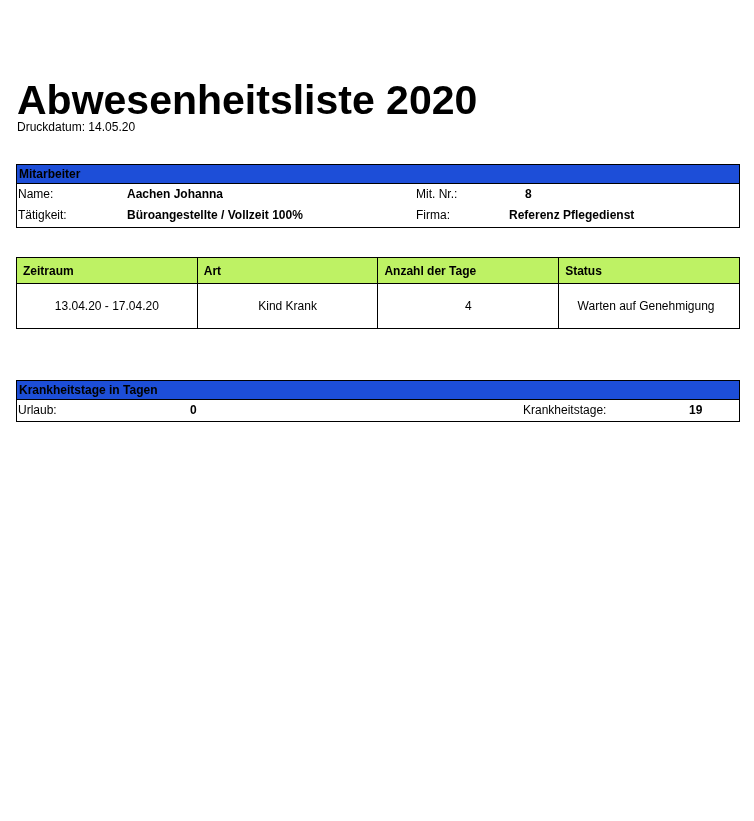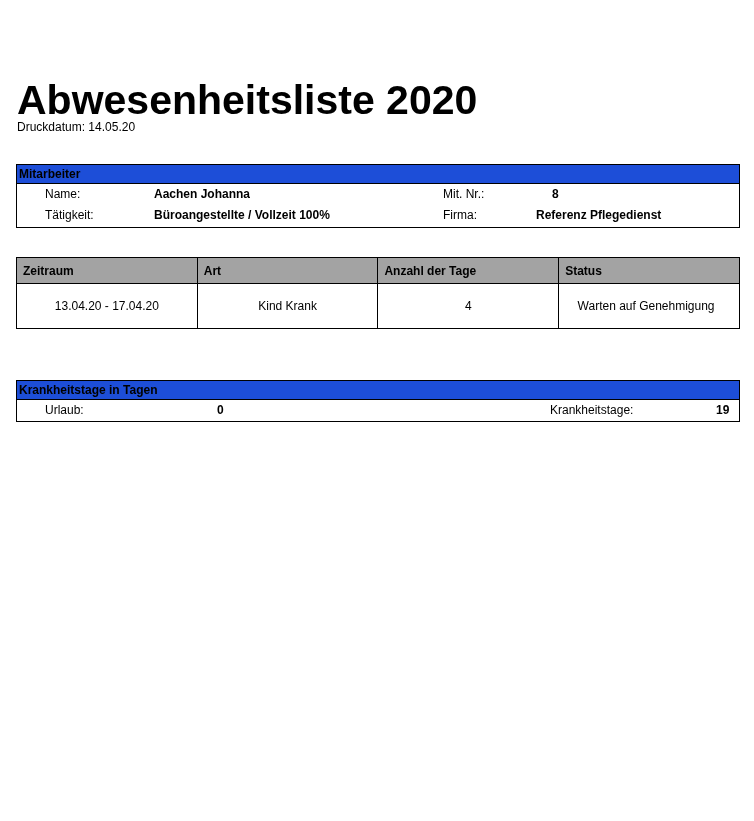--- a/index.html
+++ b/index.html
@@ -2,30 +2,30 @@
 <html><head>
 <meta charset="utf-8">
 <style>
   html, body { margin: 0; padding: 0; background: #ffffff; }
   body { width: 754px; height: 821px; position: relative; font-family: "Liberation Sans", sans-serif; color: #000; }
   .title { position: absolute; left: 17px; top: 82px; font-size: 41px; font-weight: bold; margin: 0; line-height: 36px; }
   .subtitle { position: absolute; left: 17px; top: 120px; font-size: 12px; line-height: 15px; }
 
   .box { position: absolute; left: 16px; width: 722px; border: 1px solid #000; }
   .box-header { background: #1d4ed8; border-bottom: 1px solid #000; font-size: 12px; font-weight: bold; height: 18px; line-height: 18px; padding-left: 2px; }
-  .row { position: relative; height: 21px; font-size: 12px; line-height: 21px; margin-left: 27px; }
+  .row { position: relative; height: 21px; font-size: 12px; line-height: 21px; }
   .row span { position: absolute; top: 0; }
   .bold { font-weight: bold; }
 
   #mitarbeiter { top: 164px; height: 62px; }
   #summary { top: 380px; height: 40px; }
   #summary .row { height: 28px; line-height: 20px; }
 
   table.absence { position: absolute; left: 16px; top: 257px; width: 724px; border-collapse: collapse; font-size: 12px; }
-  table.absence th { background: #a3a3a3; border: 1px solid #000; height: 25px; text-align: left; padding: 0 0 0 6px; font-weight: bold; }
+  table.absence th { background: #bef264; border: 1px solid #000; height: 25px; text-align: left; padding: 0 0 0 6px; font-weight: bold; }
   table.absence td { border: 1px solid #000; height: 28px; text-align: center; padding: 8px; }
   table.absence td.status { padding-right: 14px; }
 </style>
 </head>
 <body>
 
 <h1 class="title">Abwesenheitsliste 2020</h1>
 <div class="subtitle">Druckdatum: 14.05.20</div>
 
 <div class="box" id="mitarbeiter">

